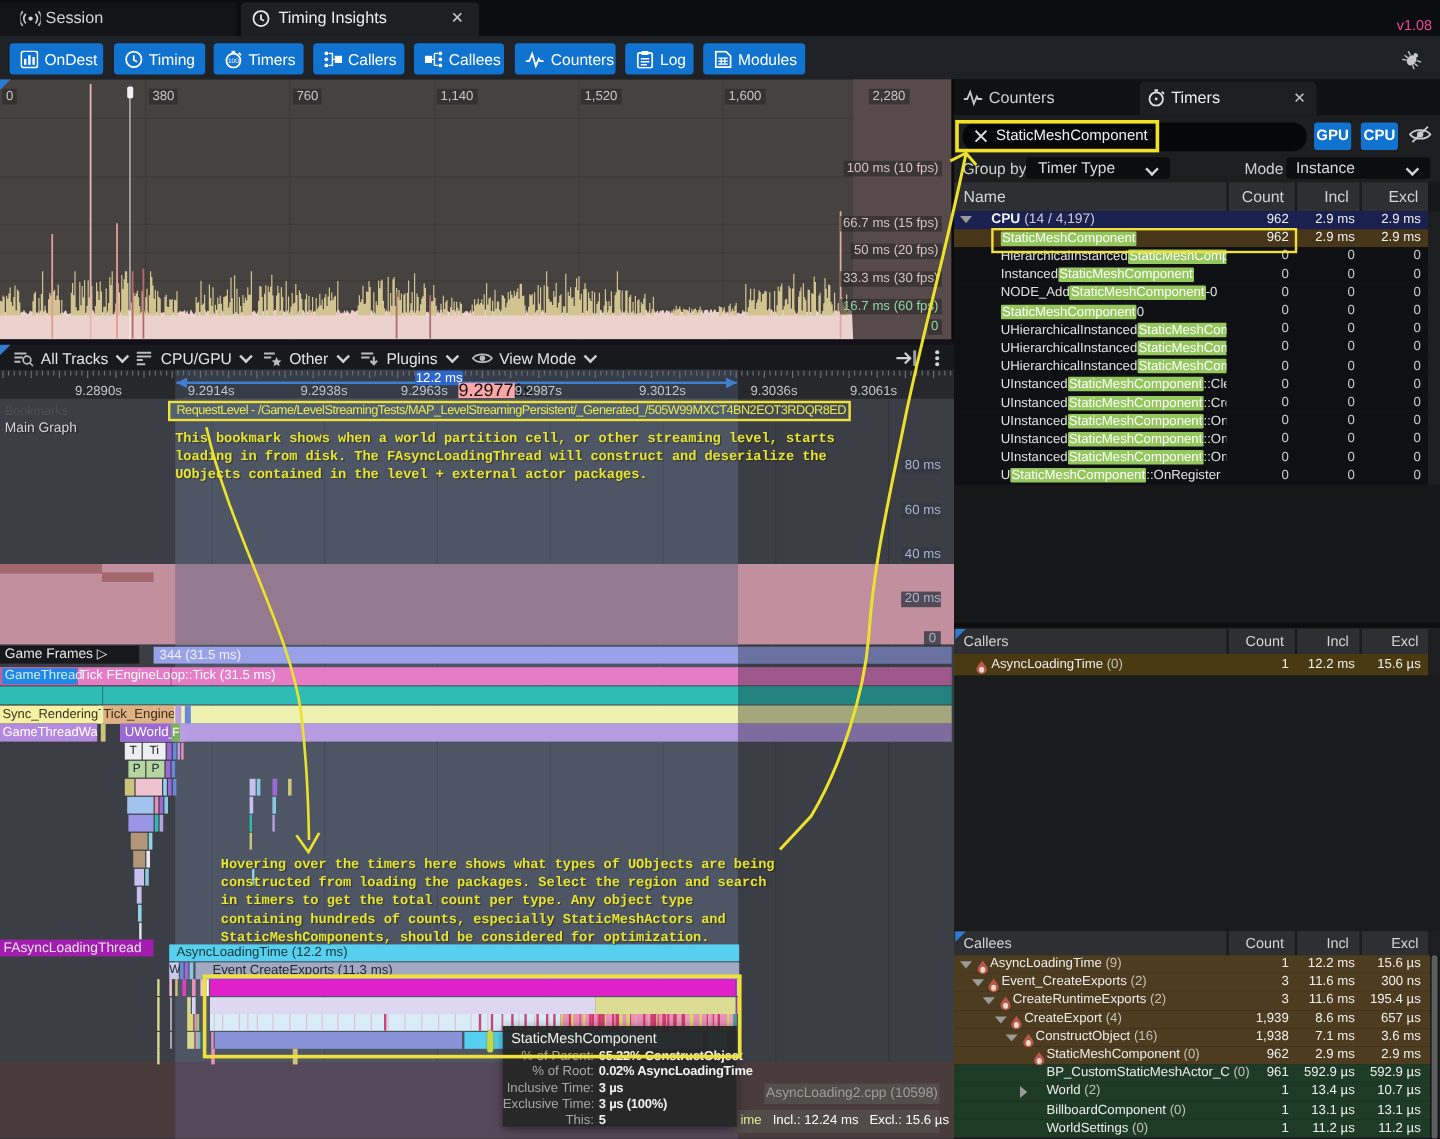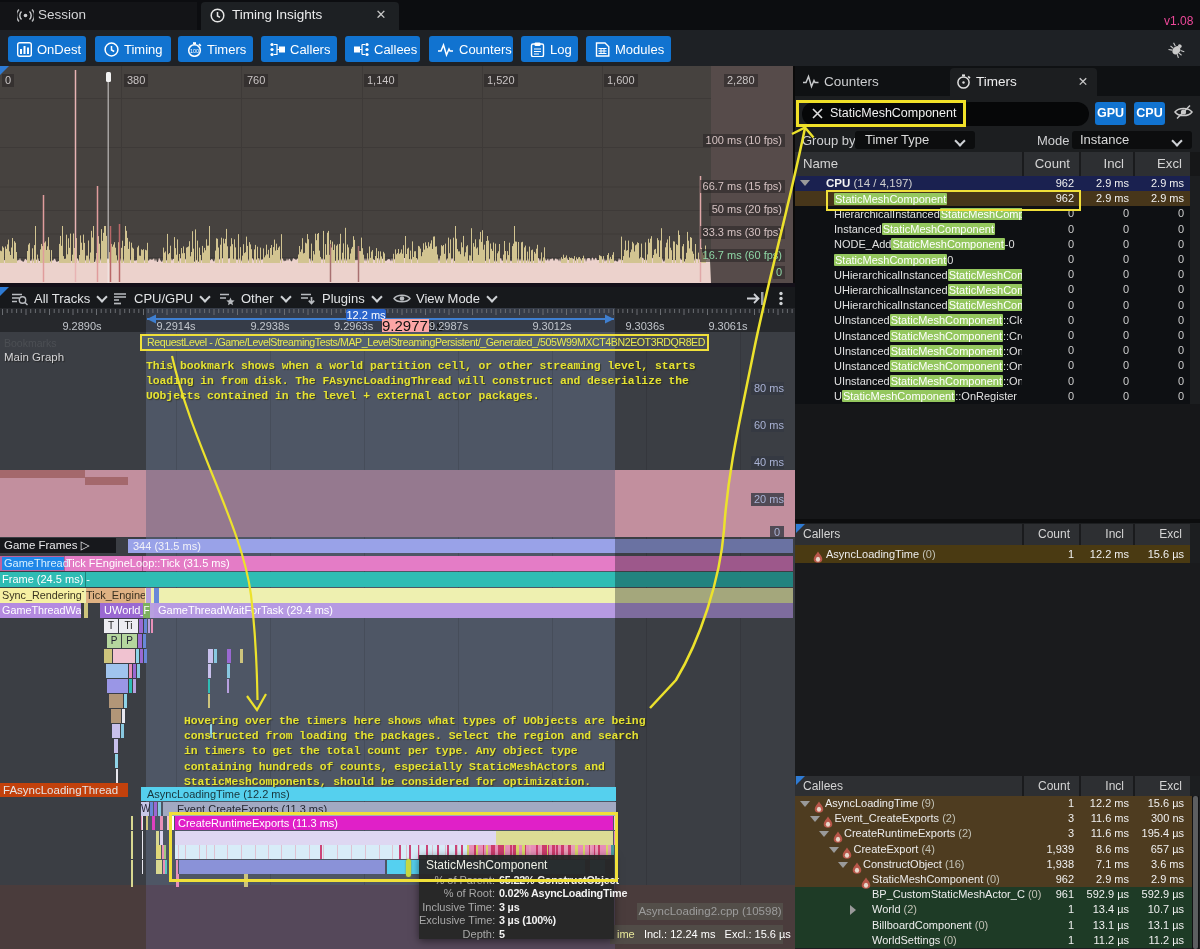--- a/index.html
+++ b/index.html
@@ -424,33 +424,31 @@
     <div style="position:absolute;left:128px;top:539px;width:665px;height:14px;background:#99a2e8"></div>
     <div style="position:absolute;left:133px;top:539px;width:200px;height:14px;color:#f2f2f8;font-size:11px;line-height:14px">344 (31.5 ms)</div>
     <div style="position:absolute;left:0px;top:538px;width:116px;height:15px;background:#17181c;color:#e8e8ea;font-size:11.5px;line-height:15px;padding-left:4px;z-index:3">Game Frames ▷</div>
     <div style="position:absolute;left:0px;top:556px;width:793px;height:15px;background:#e47cc6"></div>
     <div style="position:absolute;left:66px;top:556px;width:727px;height:15px;color:#fff;font-size:11px;line-height:15px;white-space:nowrap">Tick FEngineLoop::Tick (31.5 ms)</div>
     <div style="position:absolute;left:0px;top:556px;width:64px;height:15px;background:#bf629f"></div>
     <div style="position:absolute;left:64px;top:556px;width:1px;height:15px;background:rgba(0,0,0,0.25)"></div>
     <div style="position:absolute;left:142px;top:556px;width:1px;height:15px;background:rgba(0,0,0,0.25)"></div>
     <div style="position:absolute;left:2px;top:557px;width:62px;height:13px;background:#1f87e8;color:#d6f0ff;font-size:11px;line-height:13px;padding-left:2px;z-index:3">GameThread</div>
     <div style="position:absolute;left:0px;top:571.5px;width:793px;height:15px;background:#2fbcb4"></div>
-    <div style="position:absolute;left:2px;top:571.5px;width:793px;height:15px;color:#fff;font-size:11px;line-height:15px">Frame (24.5 ms) -</div>
     <div style="position:absolute;left:85px;top:571.5px;width:1px;height:15px;background:rgba(0,0,0,0.3)"></div>
     <div style="position:absolute;left:82px;top:587.5px;width:711px;height:15px;background:#eef0b0"></div>
     <div style="position:absolute;left:86px;top:587.5px;width:59px;height:15px;background:#dfb183;color:#3a3020;font-size:11px;line-height:15px;overflow:hidden">Tick_Engine</div>
     <div style="position:absolute;left:146px;top:587.5px;width:5px;height:15px;background:#b8a0e0"></div>
     <div style="position:absolute;left:154px;top:587.5px;width:5px;height:15px;background:#6888d8"></div>
     <div style="position:absolute;left:0px;top:587.5px;width:84px;height:15px;background:#f6f0a2;color:#3a3420;font-size:10.8px;line-height:15px;padding-left:2px;overflow:hidden;z-index:3">Sync_RenderingT</div>
     <div style="position:absolute;left:100px;top:603px;width:693px;height:15px;background:#b69ae2"></div>
     <div style="position:absolute;left:84px;top:603px;width:4px;height:15px;background:#cdc47c"></div>
     <div style="position:absolute;left:100px;top:603px;width:43px;height:15px;background:#9a69d2;color:#fff;font-size:11px;line-height:15px;padding-left:4px">UWorld_</div>
     <div style="position:absolute;left:143px;top:603px;width:7px;height:15px;background:#7db05e;color:#fff;font-size:10px;line-height:15px;text-align:center">F</div>
     <div style="position:absolute;left:150px;top:603px;width:4px;height:15px;background:#b8a0e0"></div>
-    <div style="position:absolute;left:158px;top:603px;width:600px;height:15px;color:#fff;font-size:11px;line-height:15px">GameThreadWaitForTask (29.4 ms)</div>
     <div style="position:absolute;left:0px;top:603px;width:81px;height:15px;background:#b48ae0;color:#fff;font-size:10.8px;line-height:15px;padding-left:2px;overflow:hidden;z-index:3">GameThreadWait</div>
     <div style="position:absolute;left:104px;top:619px;width:14px;height:14px;background:#ededf2;color:#222;font-size:10px;line-height:14px;text-align:center">T</div>
     <div style="position:absolute;left:119px;top:619px;width:19px;height:14px;background:#ededf2;color:#222;font-size:10px;line-height:14px;text-align:center">Ti</div>
     <div style="position:absolute;left:139px;top:619px;width:4px;height:14px;background:#9a69d2"></div>
     <div style="position:absolute;left:144px;top:619px;width:3px;height:14px;background:#6888d8"></div>
     <div style="position:absolute;left:148px;top:619px;width:2px;height:14px;background:#b8a0e0"></div>
     <div style="position:absolute;left:151px;top:619px;width:2px;height:14px;background:#e890b8"></div>
     <div style="position:absolute;left:107px;top:634px;width:14px;height:14px;background:#b5d69e;color:#223;font-size:10px;line-height:14px;text-align:center">P</div>
     <div style="position:absolute;left:122px;top:634px;width:15px;height:14px;background:#b5d69e;color:#223;font-size:10px;line-height:14px;text-align:center">P</div>
     <div style="position:absolute;left:138px;top:634px;width:4px;height:14px;background:#9a69d2"></div>
@@ -486,37 +484,36 @@
     <div style="position:absolute;left:114px;top:739px;width:4px;height:14px;background:#c8c0ec"></div>
     <div style="position:absolute;left:115px;top:754px;width:3px;height:14px;background:#8fd4e8"></div>
     <div style="position:absolute;left:116px;top:769px;width:2px;height:14px;background:#e8e8f0"></div>
     <div style="position:absolute;left:184px;top:714px;width:560px;height:80px;z-index:30">
       <div class="ann">Hovering over the timers here shows what types of UObjects are being
 constructed from loading the packages. Select the region and search
 in timers to get the total count per type. Any object type
 containing hundreds of counts, especially StaticMeshActors and
 StaticMeshComponents, should be considered for optimization.</div>
     </div>
-    <div style="position:absolute;left:0px;top:783px;width:128px;height:14px;background:#c2410c;color:#e4e4e6;font-size:11.5px;line-height:14px;padding-left:3px">FAsyncLoadingThread</div>
+    <div style="position:absolute;left:0px;top:783px;width:128px;height:14px;background:#a21caf;color:#e4e4e6;font-size:11.5px;line-height:14px;padding-left:3px">FAsyncLoadingThread</div>
     <div style="position:absolute;left:141px;top:787px;width:475px;height:14px;background:#55d0ee"></div>
     <div style="position:absolute;left:147px;top:787px;width:400px;height:14px;color:#17333a;font-size:11px;line-height:14px">AsyncLoadingTime (12.2 ms)</div>
     <div style="position:absolute;left:141px;top:801.5px;width:8px;height:14px;background:#c8c8e8;color:#223;font-size:10px;line-height:14px;text-align:center">W</div>
     <div style="position:absolute;left:150px;top:801.5px;width:3px;height:14px;background:#6888d8"></div>
     <div style="position:absolute;left:154px;top:801.5px;width:3px;height:14px;background:#9a69d2"></div>
     <div style="position:absolute;left:158px;top:801.5px;width:3px;height:14px;background:#88c8e0"></div>
     <div style="position:absolute;left:163px;top:801.5px;width:453px;height:14px;background:#a2a9c2"></div>
     <div style="position:absolute;left:177px;top:801.5px;width:435px;height:14px;color:#23252e;font-size:11px;line-height:14px">Event CreateExports (11.3 ms)</div>
     <div style="position:absolute;left:141px;top:816px;width:2px;height:14px;background:#e890b8"></div>
     <div style="position:absolute;left:146px;top:816px;width:2px;height:14px;background:#cdc47c"></div>
     <div style="position:absolute;left:152px;top:816px;width:3px;height:14px;background:#e040c0"></div>
     <div style="position:absolute;left:160px;top:816px;width:3px;height:14px;background:#e890b8"></div>
     <div style="position:absolute;left:167px;top:816px;width:4px;height:14px;background:#f0c2d0"></div>
     <div style="position:absolute;left:172px;top:816px;width:2px;height:14px;background:#ffffff"></div>
     <div style="position:absolute;left:175px;top:816px;width:438px;height:14px;background:#e020c8"></div>
-    <div style="position:absolute;left:178px;top:816px;width:430px;height:14px;color:#fff;font-size:11px;line-height:14px">CreateRuntimeExports (11.3 ms)</div>
     <div style="position:absolute;left:613.5px;top:816px;width:3px;height:14px;background:#f0c2d0"></div>
     <div style="position:absolute;left:175px;top:830.5px;width:321px;height:14px;background:#ded7f2"></div>
     <div style="position:absolute;left:496px;top:830.5px;width:117px;height:14px;background:#dcdc94"></div>
     <div style="position:absolute;left:613.5px;top:830.5px;width:3px;height:14px;background:#e890b8"></div>
     <div style="position:absolute;left:175px;top:845px;width:292px;height:14px;background:#d8ecf8"></div>
     <div style="position:absolute;left:320px;top:845px;width:1.5px;height:14px;background:#cc4478"></div>
     <div style="position:absolute;left:399px;top:845px;width:1.5px;height:14px;background:#cc4478"></div>
     <div style="position:absolute;left:409px;top:845px;width:1.5px;height:14px;background:#cc4478"></div>
     <div style="position:absolute;left:418px;top:845px;width:1.5px;height:14px;background:#cc4478"></div>
     <div style="position:absolute;left:426px;top:845px;width:1.5px;height:14px;background:#cc4478"></div>
@@ -657,21 +654,21 @@
     <div style="position:absolute;left:419px;top:855px;width:195px;height:84px;background:rgba(39,38,38,0.96);z-index:33;box-shadow:0 2px 8px rgba(0,0,0,0.5)">
       <div style="position:absolute;left:7px;top:3px;width:185px;color:#eef0e6;font-size:12px;white-space:nowrap">StaticMeshComponent</div>
       <div style="position:absolute;left:0;top:19.0px;width:76px;color:#a8a8a8;font-size:11px;white-space:nowrap;text-align:right">% of Parent:</div>
       <div style="position:absolute;left:80px;top:19.0px;width:118px;color:#f2f2f2;font-size:10.8px;font-weight:bold;letter-spacing:-0.2px;white-space:nowrap">65.22% ConstructObject</div>
       <div style="position:absolute;left:0;top:32.4px;width:76px;color:#a8a8a8;font-size:11px;white-space:nowrap;text-align:right">% of Root:</div>
       <div style="position:absolute;left:80px;top:32.4px;width:118px;color:#f2f2f2;font-size:10.8px;font-weight:bold;letter-spacing:-0.2px;white-space:nowrap">0.02% AsyncLoadingTime</div>
       <div style="position:absolute;left:0;top:45.8px;width:76px;color:#a8a8a8;font-size:11px;white-space:nowrap;text-align:right">Inclusive Time:</div>
       <div style="position:absolute;left:80px;top:45.8px;width:118px;color:#f2f2f2;font-size:10.8px;font-weight:bold;letter-spacing:-0.2px;white-space:nowrap">3 µs</div>
       <div style="position:absolute;left:0;top:59.199999999999996px;width:76px;color:#a8a8a8;font-size:11px;white-space:nowrap;text-align:right">Exclusive Time:</div>
       <div style="position:absolute;left:80px;top:59.199999999999996px;width:118px;color:#f2f2f2;font-size:10.8px;font-weight:bold;letter-spacing:-0.2px;white-space:nowrap">3 µs (100%)</div>
-      <div style="position:absolute;left:0;top:72.6px;width:76px;color:#a8a8a8;font-size:11px;white-space:nowrap;text-align:right">Depth:</div>
+      <div style="position:absolute;left:0;top:72.6px;width:76px;color:#a8a8a8;font-size:11px;white-space:nowrap;text-align:right">This:</div>
       <div style="position:absolute;left:80px;top:72.6px;width:118px;color:#f2f2f2;font-size:10.8px;font-weight:bold;letter-spacing:-0.2px;white-space:nowrap">5</div>
     </div>
     <div style="position:absolute;left:405.5px;top:859px;width:5px;height:18px;background:#c6d842;border-radius:3px;z-index:32;box-shadow:0 0 2px #889020"></div>
     <div style="position:absolute;left:795px;top:66px;width:405px;height:883px;background:#1c1e20"></div>
     <div style="position:absolute;left:795px;top:66px;width:405px;height:30px;background:#0f1113"></div>
     <svg style="position:absolute;left:803px;top:74px" width="16" height="15">
       <path d="M0,8.5 H3 L5.5,2.5 L8.5,12.5 L11,6.5 L12,8.5 H15.5" stroke="#c6c8ca" stroke-width="1.5" fill="none"></path>
     </svg>
     <div style="position:absolute;left:824px;top:74px;width:70px;height:16px;color:#cdced0;font-size:13.5px">Counters</div>
     <div style="position:absolute;left:950px;top:68px;width:147px;height:28px;background:#1c1e20;border-radius:4px 4px 0 0"></div>

